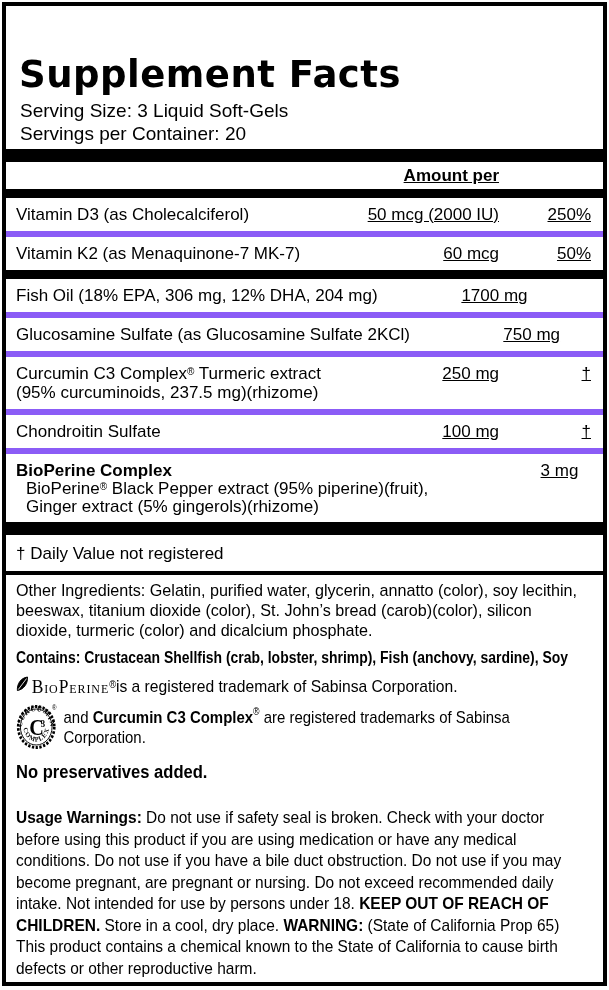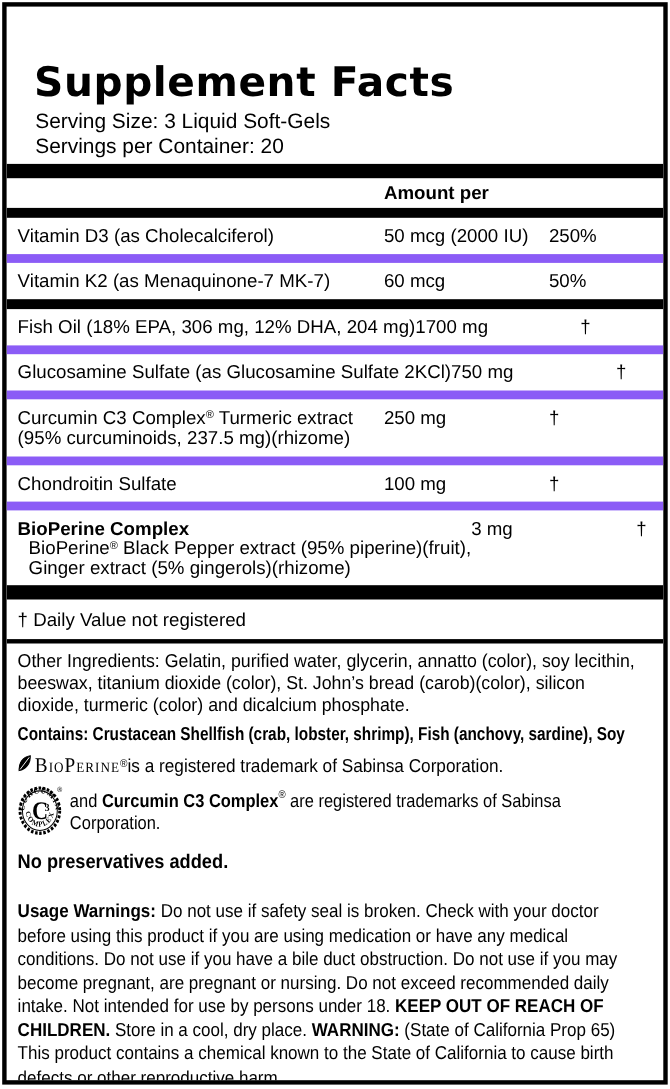--- a/index.html
+++ b/index.html
@@ -1,35 +1,35 @@
 <!DOCTYPE html>
 <html><head>
 <meta charset="utf-8">
 <style>
   * { margin:0; padding:0; box-sizing:border-box; }
   html,body { width:609px; background:#fff; }
   body { height:990px; overflow:hidden; font-family:"Liberation Sans", sans-serif; color:#000; }
   .label { margin:2px 2px 0 2px; border:4px solid #000; height:984px; overflow:hidden; background:#fff; }
 
-  .px { padding-left:22px; padding-right:12px;margin-top:48px; }
+  .px { padding-left:10px; padding-right:12px;margin-top:48px; }
 
   .title { font-family:"DejaVu Sans", sans-serif; font-weight:bold; font-size:37px; line-height:42px; letter-spacing:.5px; margin:5px 0 0 3px; white-space:nowrap; }
   .serv { font-size:19px; line-height:23px; margin-left:4px; white-space:nowrap; }
   .serv.first { margin-top:3px; }
 
   .bar { background:#000; width:100%; }
   .bar-xl { height:13px; margin-top:4px; }
   .bar-md { height:9px; }
   .bar-b4 { height:13px; }
   .divider { height:4px; background:#000; }
 
-  .trow { display:grid; grid-template-columns:1fr 150px 92px; padding:7px 12px 7px 10px; font-size:17px; line-height:19px; border-bottom:8px solid #8b5cf6; }
+  .trow { display:grid; grid-template-columns:1fr 150px 92px; padding:7px 12px 7px 10px; font-size:17px; line-height:19px; border-bottom:6px solid #8b5cf6; }
   .trow.nb { border-bottom:none; }
   .trow .name { white-space:nowrap; }
-  .trow .amt, .trow .dv { text-align:left; white-space:nowrap; }
+  .trow .amt, .trow .dv { text-align:right; white-space:nowrap;text-decoration:underline; }
   .trow.head { font-weight:bold; padding:4px 12px 4px 10px; border-bottom:none; }
   .sub { white-space:nowrap; margin-left:10px; line-height:18px; }
   .bold { font-weight:bold; }
   sup.reg { font-size:10px; vertical-align:top; position:relative; top:-2px; }
 
   .footnote { font-size:17px; line-height:19px; padding:9px 12px 8px 10px; white-space:nowrap; }
 
   .info { padding:6px 12px 0 10px; }
   .cond { transform-origin:0 0; }
   .c95 { width:105.3%; transform:scaleX(.95); }

